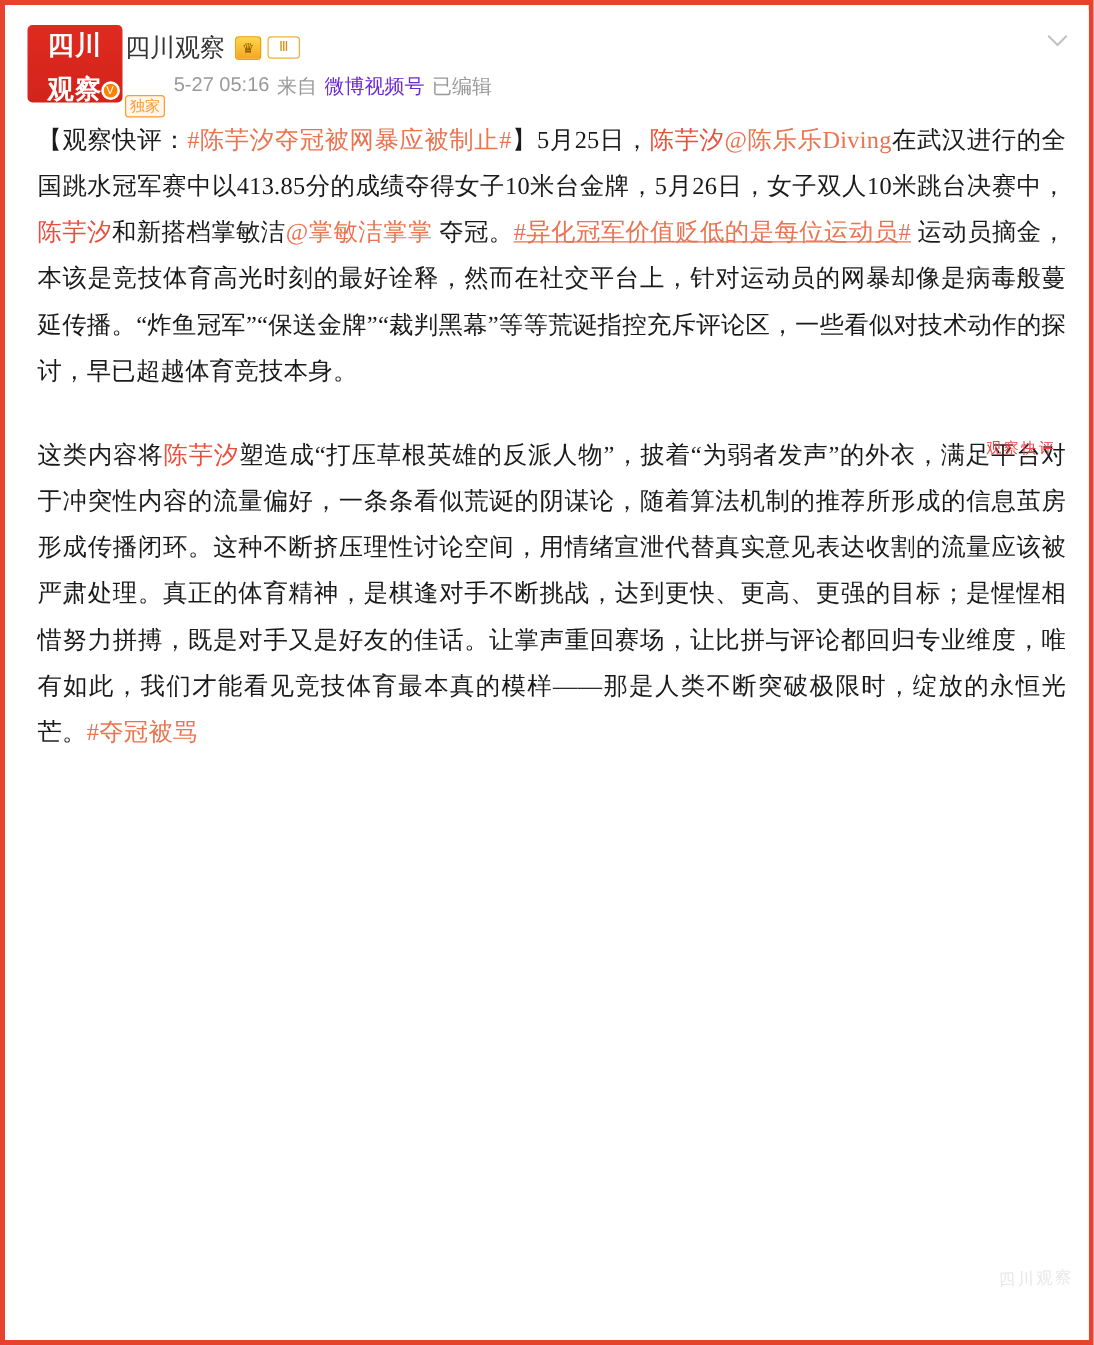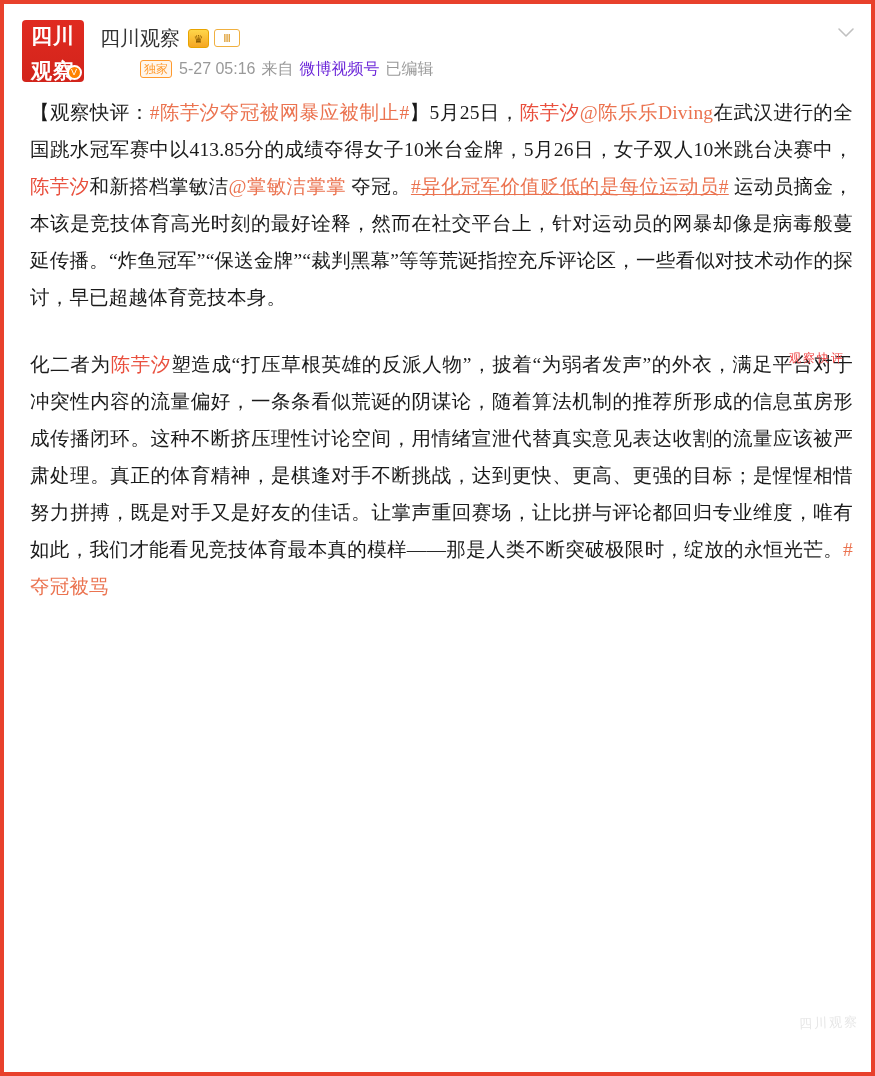--- a/index.html
+++ b/index.html
@@ -36,21 +36,21 @@
   
   .post-header {
     position: relative;
     padding: 14px 16px 6px 16px;
     height: 86px;
   }
   .avatar {
     position: absolute;
     left: 14px;
     top: 12px;
-    width: 62px;
+    width: 76px;
     height: 62px;
     border-radius: 4px;
     background: linear-gradient(180deg,#e02a20 0%, #d2241b 100%);
     color: #fff;
     font-family: "Liberation Serif", serif;
     font-weight: bold;
     font-size: 21px;
     line-height: 1.0;
     text-align: center;
     padding-top: 6px;
@@ -124,22 +124,21 @@
     display: inline-block;
     border: 1px solid #ff9a2e;
     color: #ff9a2e;
     background: #fff6ec;
     font-size: 12px;
     line-height: 16px;
     padding: 0 3px;
     border-radius: 3px;
     margin-right: 7px;
     position: relative;
-    top: 0px;
-    margin-left: 40px;
+    top: 16px;
   }
   .meta-sep { display: inline-block; width: 6px; }
   .meta-link { color: #6d28d9; text-align: right; }
   .chevron {
     position: absolute;
     right: 18px;
     top: 14px;
     width: 22px;
     height: 22px;
     color: #bbbbbb;
@@ -216,19 +215,19 @@
 
       <div class="chevron">
         <svg width="22" height="22" viewBox="0 0 22 22" aria-hidden="true">
           <path d="M4 7 L11 14 L18 7" fill="none" stroke="#c0c0c0" stroke-width="1.6" stroke-linecap="round" stroke-linejoin="round"></path>
         </svg>
       </div>
     </div>
 
     <div class="post-body" id="post-body">
         <p><span>【观察快评：</span><span class="topic">#陈芋汐夺冠被网暴应被制止#</span><span>】5月25日，</span><span class="hl">陈芋汐</span><span class="mention">@陈乐乐Diving</span><span>在武汉进行的全国跳水冠军赛中以413.85分的成绩夺得女子10米台金牌，5月26日，女子双人10米跳台决赛中，</span><span class="hl">陈芋汐</span><span>和新搭档掌敏洁</span><span class="mention">@掌敏洁掌掌</span><span> 夺冠。</span><span class="topic-u">#异化冠军价值贬低的是每位运动员#</span><span> 运动员摘金，本该是竞技体育高光时刻的最好诠释，然而在社交平台上，针对运动员的网暴却像是病毒般蔓延传播。“炸鱼冠军”“保送金牌”“裁判黑幕”等等荒诞指控充斥评论区，一些看似对技术动作的探讨，早已超越体育竞技本身。</span></p>
-        <p><span>化二者为</span><span class="hl">陈芋汐</span><span>塑造成“打压草根英雄的反派人物”，披着“为弱者发声”的外衣，满足平台对于冲突性内容的流量偏好，一条条看似荒诞的阴谋论，随着算法机制的推荐所形成的信息茧房形成传播闭环。这种不断挤压理性讨论空间，用情绪宣泄代替真实意见表达收割的流量应该被严肃处理。真正的体育精神，是棋逢对手不断挑战，达到更快、更高、更强的目标；是惺惺相惜努力拼搏，既是对手又是好友的佳话。让掌声重回赛场，让比拼与评论都回归专业维度，唯有如此，我们才能看见竞技体育最本真的模样——那是人类不断突破极限时，绽放的永恒光芒。</span><span class="topic">#夺冠被骂</span></p>
+        <p><span>这类内容将</span><span class="hl">陈芋汐</span><span>塑造成“打压草根英雄的反派人物”，披着“为弱者发声”的外衣，满足平台对于冲突性内容的流量偏好，一条条看似荒诞的阴谋论，随着算法机制的推荐所形成的信息茧房形成传播闭环。这种不断挤压理性讨论空间，用情绪宣泄代替真实意见表达收割的流量应该被严肃处理。真正的体育精神，是棋逢对手不断挑战，达到更快、更高、更强的目标；是惺惺相惜努力拼搏，既是对手又是好友的佳话。让掌声重回赛场，让比拼与评论都回归专业维度，唯有如此，我们才能看见竞技体育最本真的模样——那是人类不断突破极限时，绽放的永恒光芒。</span><span class="topic">#夺冠被骂</span></p>
       </div>
 
     <div class="watermark2">观察快评</div>
     <div class="watermark">四川观察</div>
   </div>
 </div>
 
 </body></html>

